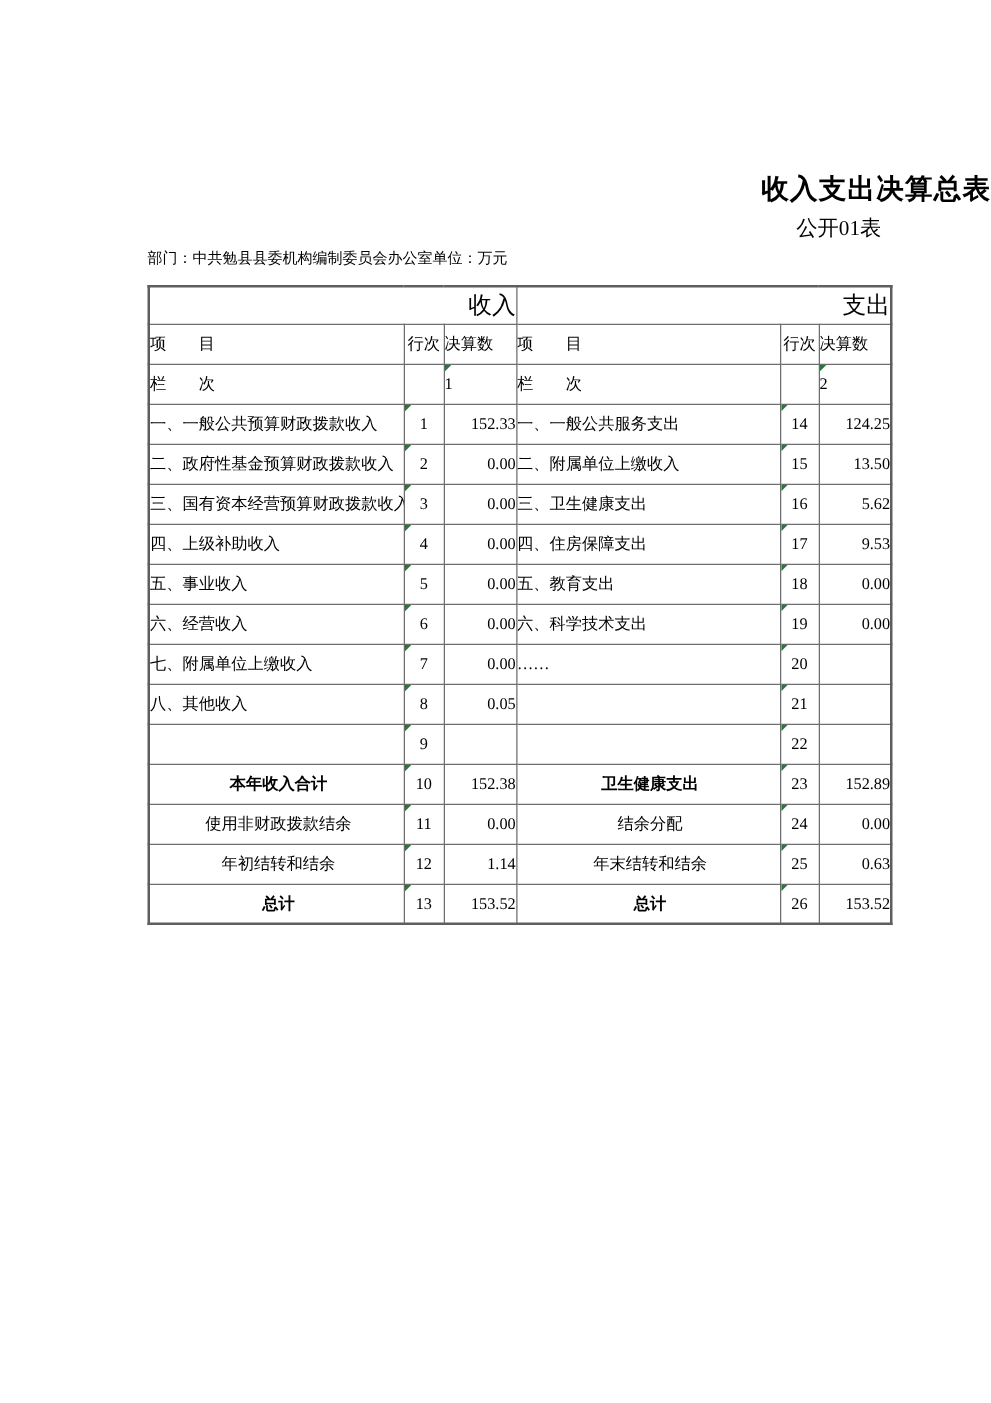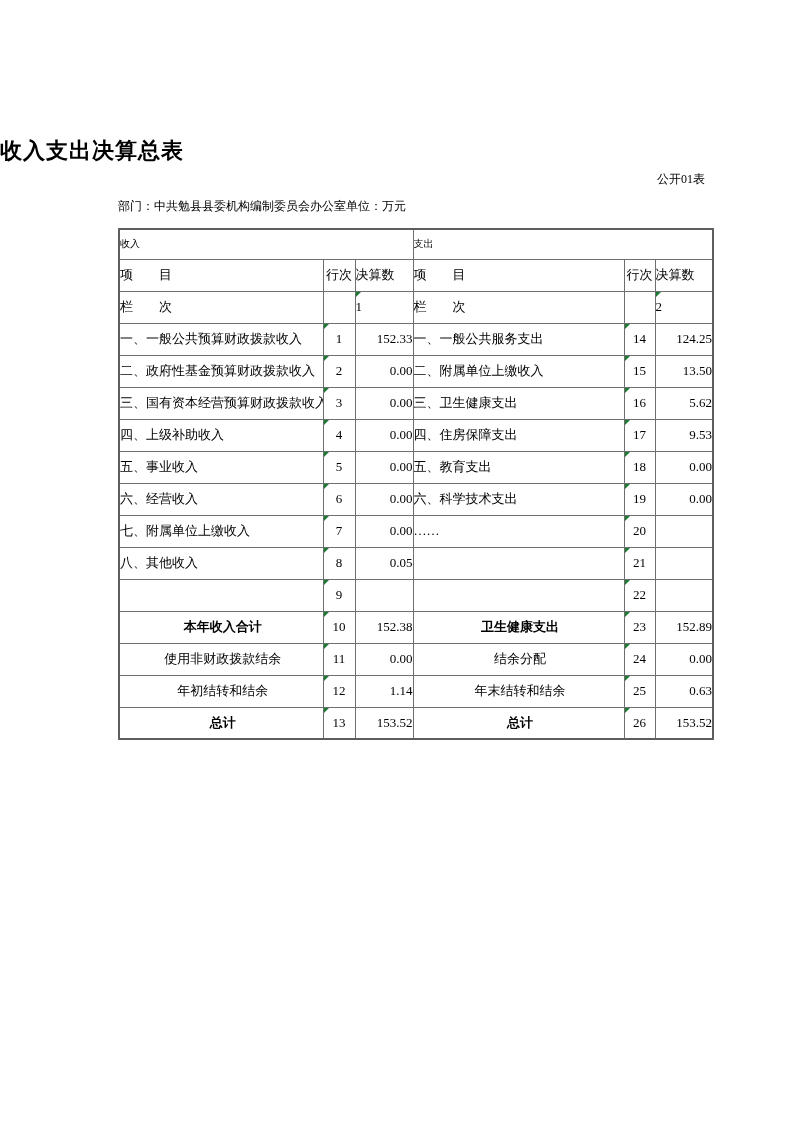--- a/index.html
+++ b/index.html
@@ -7,26 +7,26 @@
   body {
     width: 793px; height: 1122px;
     background: #ffffff;
     position: relative;
     font-family: "Liberation Serif", "DejaVu Serif", serif;
     color: #000000;
     overflow: hidden;
   }
   .doc-title {
     position: absolute; top: 136px; left: 0; width: 793px;
-    text-align: left;
+    text-align: right;
     font-size: 22px; font-weight: bold; letter-spacing: 1px;
   }
   .pub-code {
     position: absolute; top: 171px; left: 118px; width: 587px;
-    text-align: right; font-size: 12px;
+    text-align: right; font-size: 17px;
   }
   .meta-line {
     position: absolute; top: 198px; left: 118px; width: 587px;
     font-size: 12px;
     display: flex; 
   }
   table.fin {
     position: absolute; left: 118px; top: 228px;
     width: 594px;
     border-collapse: collapse; table-layout: fixed;
@@ -35,21 +35,21 @@
   table.fin td {
     border: 1px solid #6e6e6e;
     height: 32px;
     padding: 0;
     font-size: 13px;
     vertical-align: middle;
     position: relative;
     white-space: nowrap;
     overflow: hidden;
   }
-  tr.sec-row td { height: 30px; font-size: 10px; text-align: left; }
+  tr.sec-row td { height: 30px; font-size: 19px; text-align: right; }
   .hdr { text-align: left; }
   td.item { text-align: left; padding-left: 4px; margin-top: 42px; }
   td.item.center { text-align: center; padding-left: 3px; }
   td.bold { font-weight: bold; }
   td.rowno { text-align: center; font-size: 12px; }
   td.amt { text-align: right; padding-right: 3px; }
   .tri {
     position: absolute; top: 0; left: 0;
     width: 0; height: 0;
     border-top: 5px solid var(--flag, #1e7b34);

